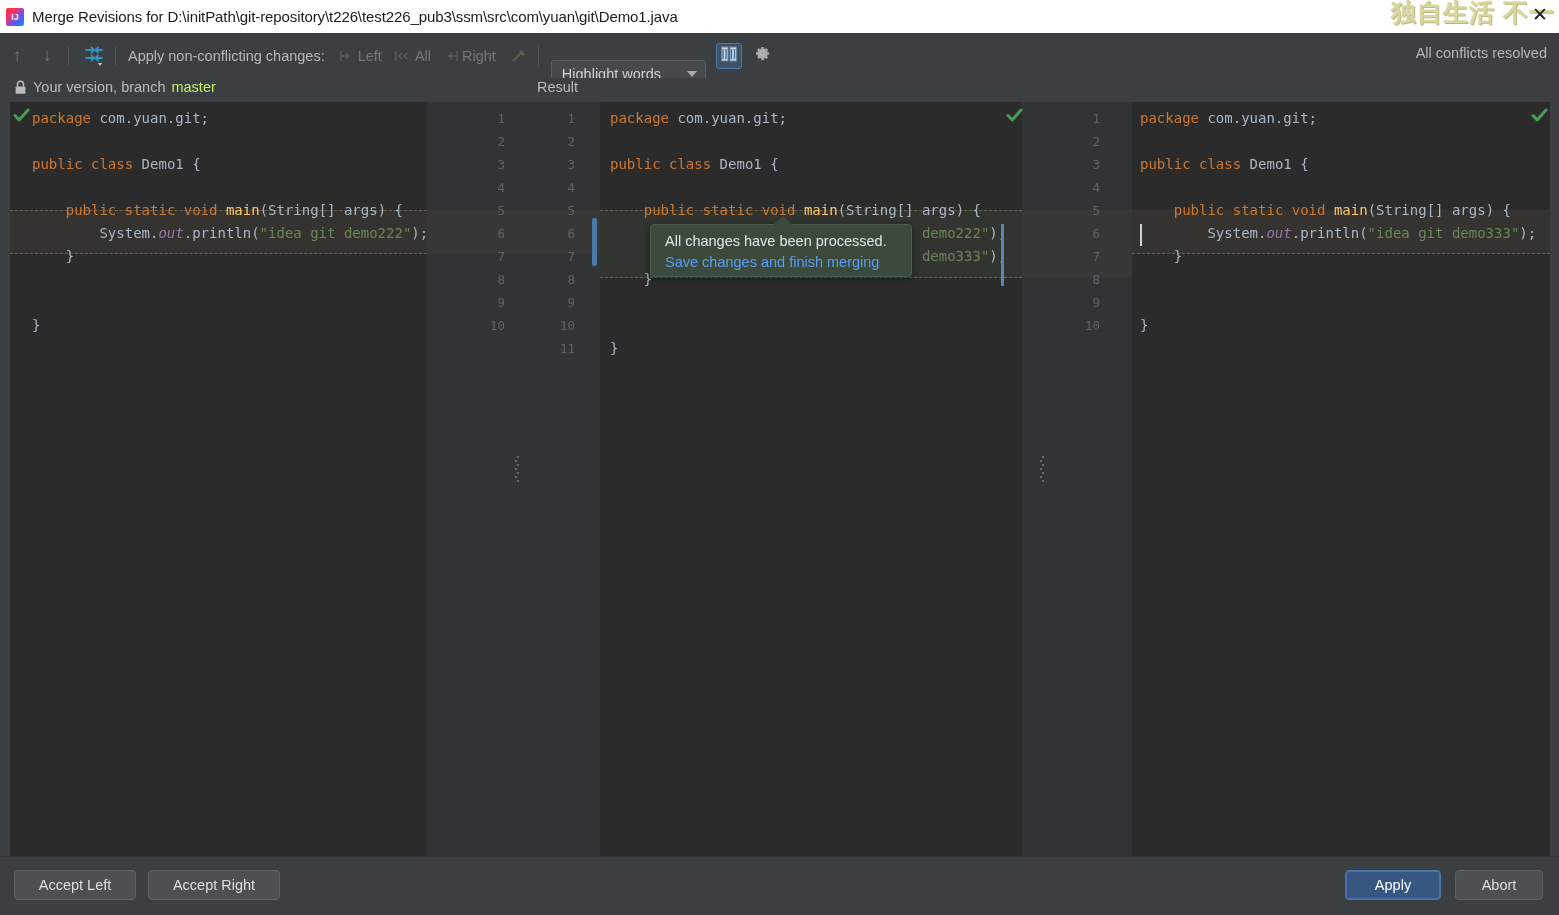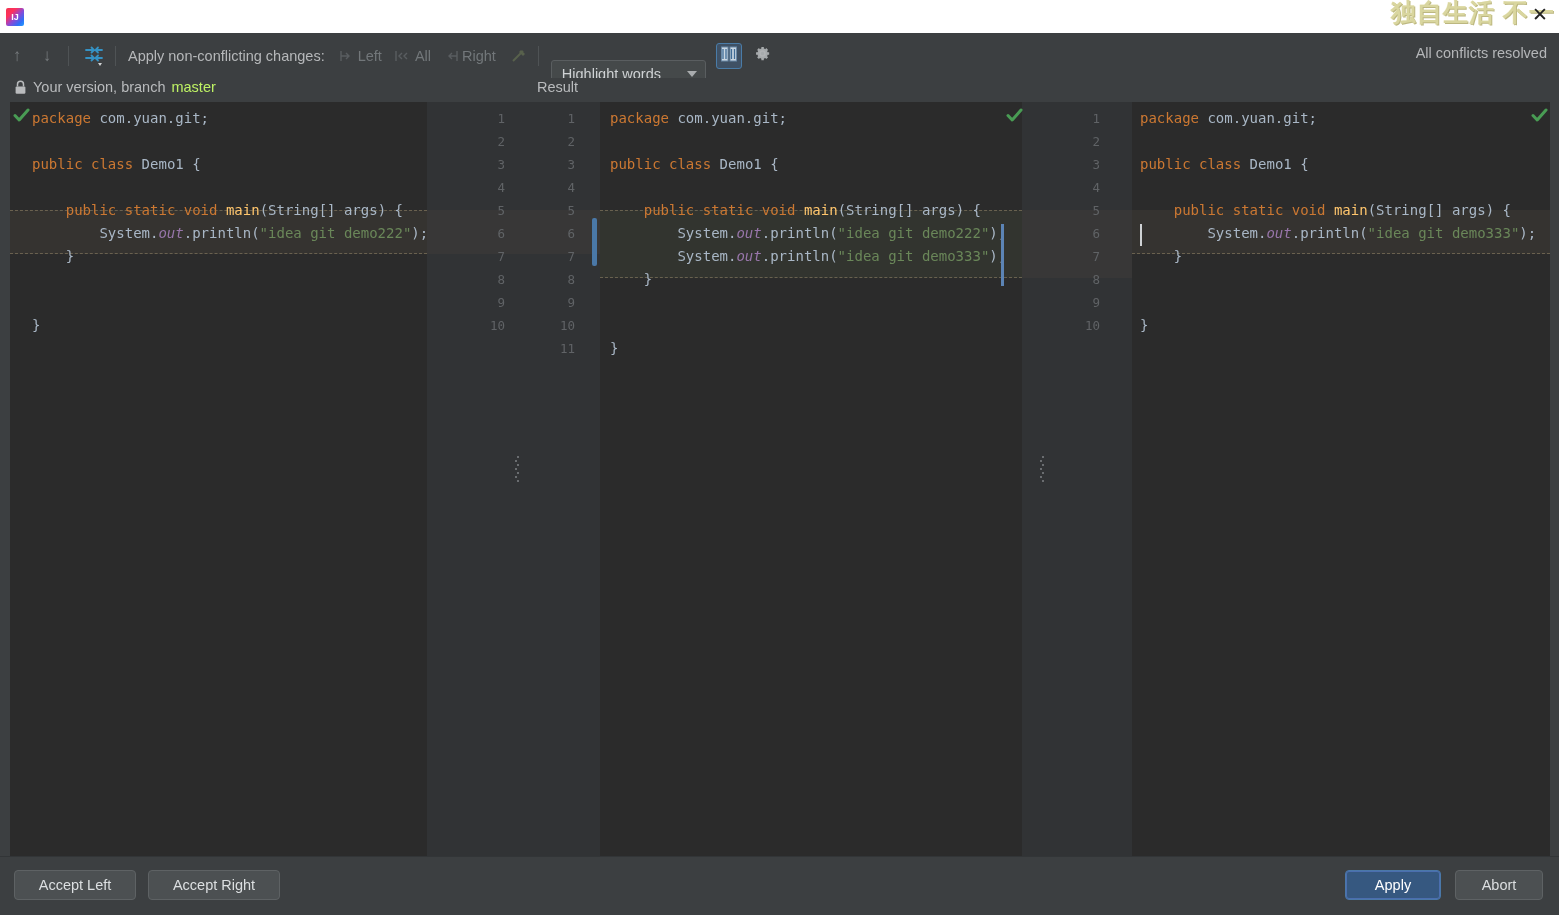--- a/index.html
+++ b/index.html
@@ -237,20 +237,21 @@
 
   .divider-line {
     position:absolute; left:0; right:0; height:1px; background:#323537;
   }
 </style>
 </head>
 <body>
 
 <div class="titlebar">
   <div class="app-icon"></div>
+  <div class="title-text">Merge Revisions for D:\initPath\git-repository\t226\test226_pub3\ssm\src\com\yuan\git\Demo1.java</div>
 
   <div class="watermark">独自生活 不一</div>
   <div class="win-close">✕</div>
 </div>
 
 <div class="toolbar">
 
   <div class="tb-icon-btn">
     <span class="arrow-glyph">↑</span>
   </div>
@@ -489,20 +490,25 @@
         <div class="code-line" style="top: 212px; padding-left: 8px;"><span class="plain">}</span></div>
       </div>
     <div class="caret-bar" style="left:8px;top:122px;height:22px;"></div>
   </div>
   <div class="check-mark" style="left:1531px;top:5px;">
     <svg width="17" height="17" viewBox="0 0 17 17">
         <path d="M2 8.5 L6.2 13 L15 3" stroke="#499c54" stroke-width="3" fill="none" stroke-linecap="round" stroke-linejoin="round"></path>
       </svg>
   </div>
 
+  <div class="tooltip">
+    <div class="tooltip-arrow"></div>
+    <div class="tt-line1">All changes have been processed.</div>
+    <div class="tt-link">Save changes and finish merging</div>
+  </div>
 </div>
 
 <div class="bottombar">
   <div class="divider-line" style="top:0;"></div>
   <div class="btn" id="btn-accept-left">Accept Left</div>
   <div class="btn" id="btn-accept-right">Accept Right</div>
   <div class="btn btn-primary" id="btn-apply">Apply</div>
   <div class="btn" id="btn-abort">Abort</div>
 </div>
 

